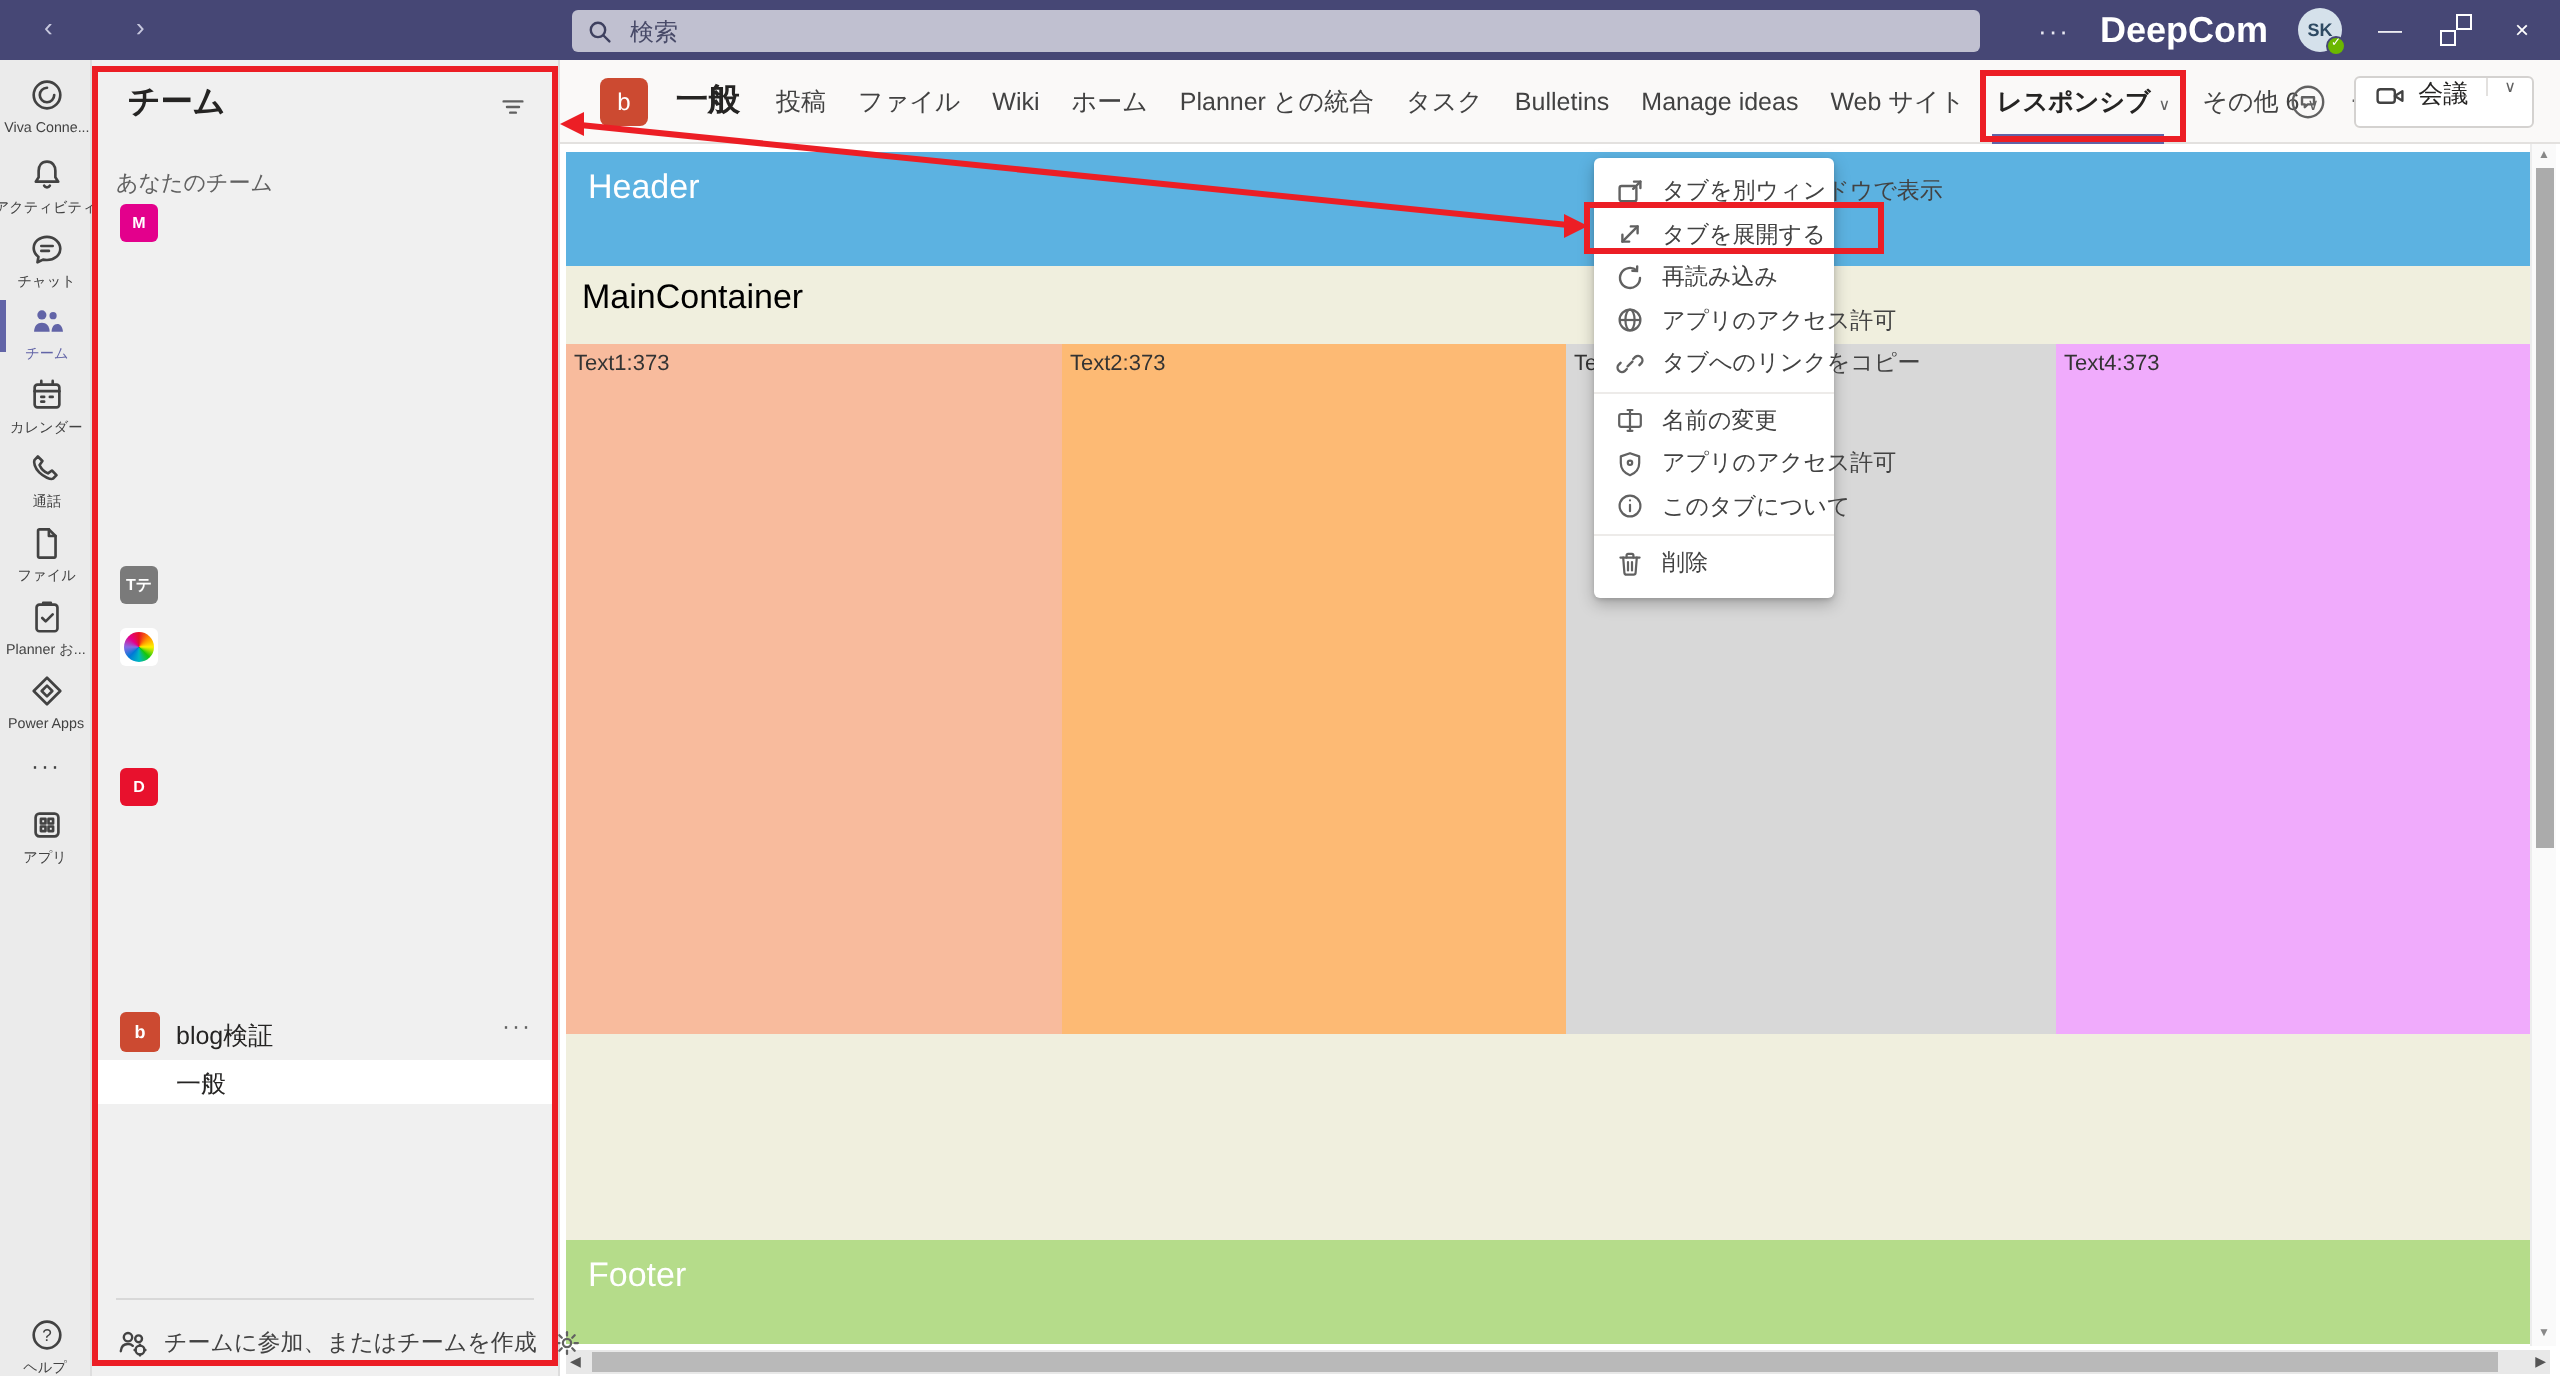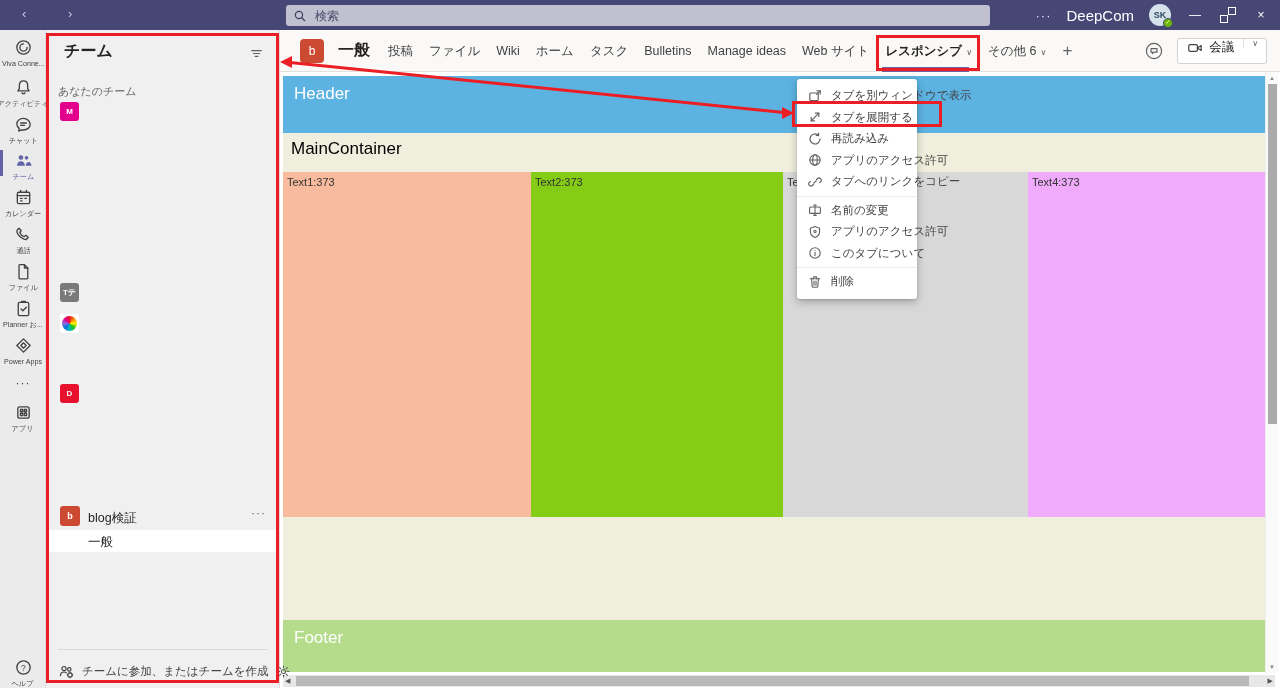--- a/index.html
+++ b/index.html
@@ -12,21 +12,21 @@
   .titlebar{position:absolute;left:0;top:0;width:1280px;height:30px;background:#464775;color:#fff;z-index:10;}
   .nav-arrow{position:absolute;top:6px;font-size:13px;color:#c7c8de;cursor:default;}
   .nav-back{left:22px;} .nav-fwd{left:68px;}
   .searchbox{position:absolute;left:286px;top:5px;width:704px;height:21px;background:rgba(255,255,255,.66);
              border:none;border-radius:3px;display:flex;align-items:center;gap:7px;padding:0 8px;}
   .searchbox input{border:none;background:transparent;outline:none;font-size:12px;color:#5eead4;width:100%;
                    font-family:inherit;}
   .searchbox input::placeholder{color:#484a68;opacity:1;}
   .tb-right{position:absolute;right:10px;top:0;height:30px;display:flex;align-items:center;gap:15px;}
   .tb-more{font-size:13px;letter-spacing:1px;color:#e8e8f2;}
-  .tb-brand{font-size:15px;font-weight:normal;}
+  .tb-brand{font-size:18px;font-weight:bold;}
   .avatar{width:22px;height:22px;border-radius:50%;background:#d5e1eb;color:#2e4a63;font-size:9px;font-weight:bold;
           display:flex;align-items:center;justify-content:center;position:relative;}
   .avatar .presence{position:absolute;right:-2px;bottom:-2px;width:10px;height:10px;border-radius:50%;
           background:#6bb700;border:1.5px solid #464775;color:#fff;font-size:6px;line-height:7px;text-align:center;}
   .win-btn{font-size:12px;color:#fff;width:18px;text-align:center;}
   .win-restore{width:10px;height:10px;position:relative;}
   .win-restore i{position:absolute;display:block;width:8px;height:8px;border:1px solid #fff;}
   .win-restore i:first-child{right:0;top:0;} .win-restore i:last-child{left:0;bottom:0;background:#464775;}
 
   
@@ -320,20 +320,21 @@
 </div>
 
 <div class="main">
   <div class="tabbar">
     <span class="bbadge">b</span>
     <span class="chname">一般</span>
     <span class="tab">投稿</span>
     <span class="tab">ファイル</span>
     <span class="tab">Wiki</span>
     <span class="tab">ホーム</span>
+    <span class="tab">Planner との統合</span>
     <span class="tab">タスク</span>
     <span class="tab">Bulletins</span>
     <span class="tab">Manage ideas</span>
     <span class="tab">Web サイト</span>
     <span class="tab active">
       <span>レスポンシブ</span><span class="chev">∨</span>
       <span class="tab-underline"></span>
       <span class="anno-tabbox"></span>
     </span>
     <span class="tab">
@@ -363,21 +364,21 @@
   </div>
 
   <div class="content">
     <div class="hdr" style="background: rgb(92, 178, 225);">
       <span>Header</span>
     </div>
     <div class="cream" style="background: rgb(240, 239, 222);">
       <div class="main-label">MainContainer</div>
       <div class="cols">
         <div class="col col1" style="background: rgb(248, 187, 157);"><span>Text1:373</span></div>
-        <div class="col col2" style="background: #84cc16;"><span>Text2:373</span></div>
+        <div class="col col2" style="background: #fdba74;"><span>Text2:373</span></div>
         <div class="col col3" style="background: rgb(216, 216, 216);"><span>Text3:373</span></div>
         <div class="col col4" style="background: #f0abfc;"><span>Text4:373</span></div>
       </div>
     </div>
     <div class="ftr" style="background: rgb(181, 220, 138);">
       <span>Footer</span>
     </div>
     <div class="vscroll">
       <span class="arr up">▲</span>
       <div class="vthumb"></div>

